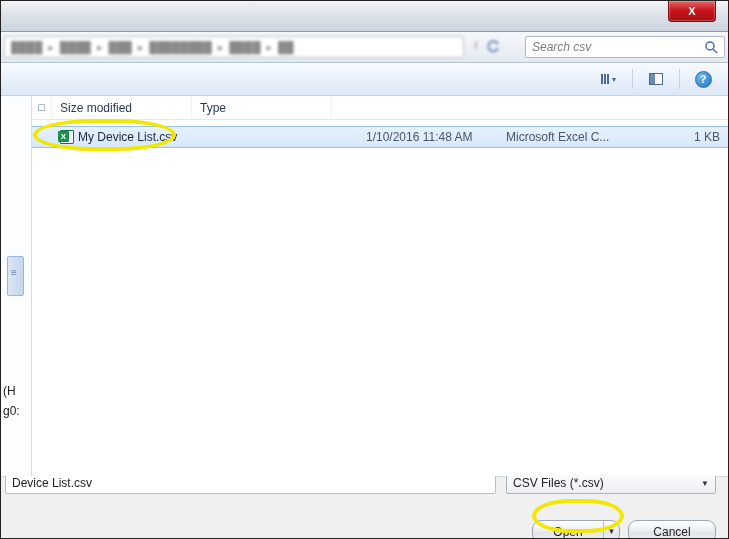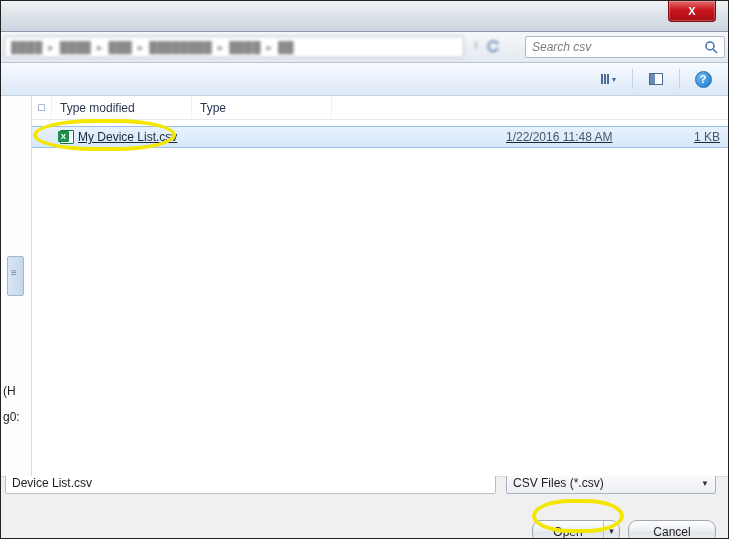--- a/index.html
+++ b/index.html
@@ -85,21 +85,21 @@
   .list-header .col { padding:0 8px; display:flex; align-items:center; gap:6px; height:100%; border-right:1px solid #f0f2f6;}
   .col-check{width:20px;justify-content:center;}
   .col-name{flex:1;}
   .col-date{width:140px;}
   .col-type{width:140px;}
   .col-size{width:90px; justify-content:flex-end;}
   .sort-arrow{font-size:8px;color:#5b7aa6;margin-left:8px;}
   
   .list-rows{padding-top:6px;}
   .row {
-    height:22px; display:flex; align-items:center; font-size:12px; color:#1b2838;text-decoration:underline;
+    height:22px; display:flex; align-items:center; font-size:12px; color:#1b2838;
   }
   .row.selected {
     background: linear-gradient(#e8f1fc,#d6e8fb);
     border:1px solid #9bc1ea; border-left:none; border-right:none;
   }
   .row .cell{padding:0 8px;}
   .cell-check{width:20px;}
   .cell-name{flex:1;display:flex;align-items:center;gap:4px;position:relative;}
   .cell-date{width:140px;color:#4a5665;}
   .cell-type{width:140px;color:#4a5665;}
@@ -209,42 +209,43 @@
   <div class="tool-sep"></div>
   <div class="tool-btn">
     <span class="help-icon">?</span>
   </div>
 </div>
 
 <div class="mainrow">
   <div class="leftcol">
     <div class="scroll-thumb"></div>
     <div class="trunc" style="bottom:78px;">(H</div>
-    <div class="trunc" style="bottom:52px;">g0:</div>
+    <div class="trunc" style="bottom:58px;">g0:</div>
   </div>
   <div class="listarea">
     <div class="list-header">
       <div class="col col-check">
           <span style="font-size:9px;color:#5b7aa6;">☐</span>
         </div>
       <div class="col col-date">
-          <span>Type modified</span>
+          <span>Size modified</span>
         </div>
       <div class="col col-type">
           <span>Type</span>
         </div>
     </div>
     <div class="list-rows">
       <div class="row selected">
         <div class="cell cell-check"></div>
         <div class="cell cell-name">
           <span class="excel-icon"></span>
           <span>My Device List.csv</span>
         </div>
-        <div class="cell cell-date">1/22/2016 11:48 AM</div>
+        <div class="cell cell-date">1/10/2016 11:48 AM</div>
+        <div class="cell cell-type">Microsoft Excel C...</div>
         <div class="cell cell-size">1 KB</div>
       </div>
     </div>
   </div>
 </div>
 
 <div class="footer">
   <div class="footer-row1">
     <div class="filename-input">
       <span>Device List.csv</span>

